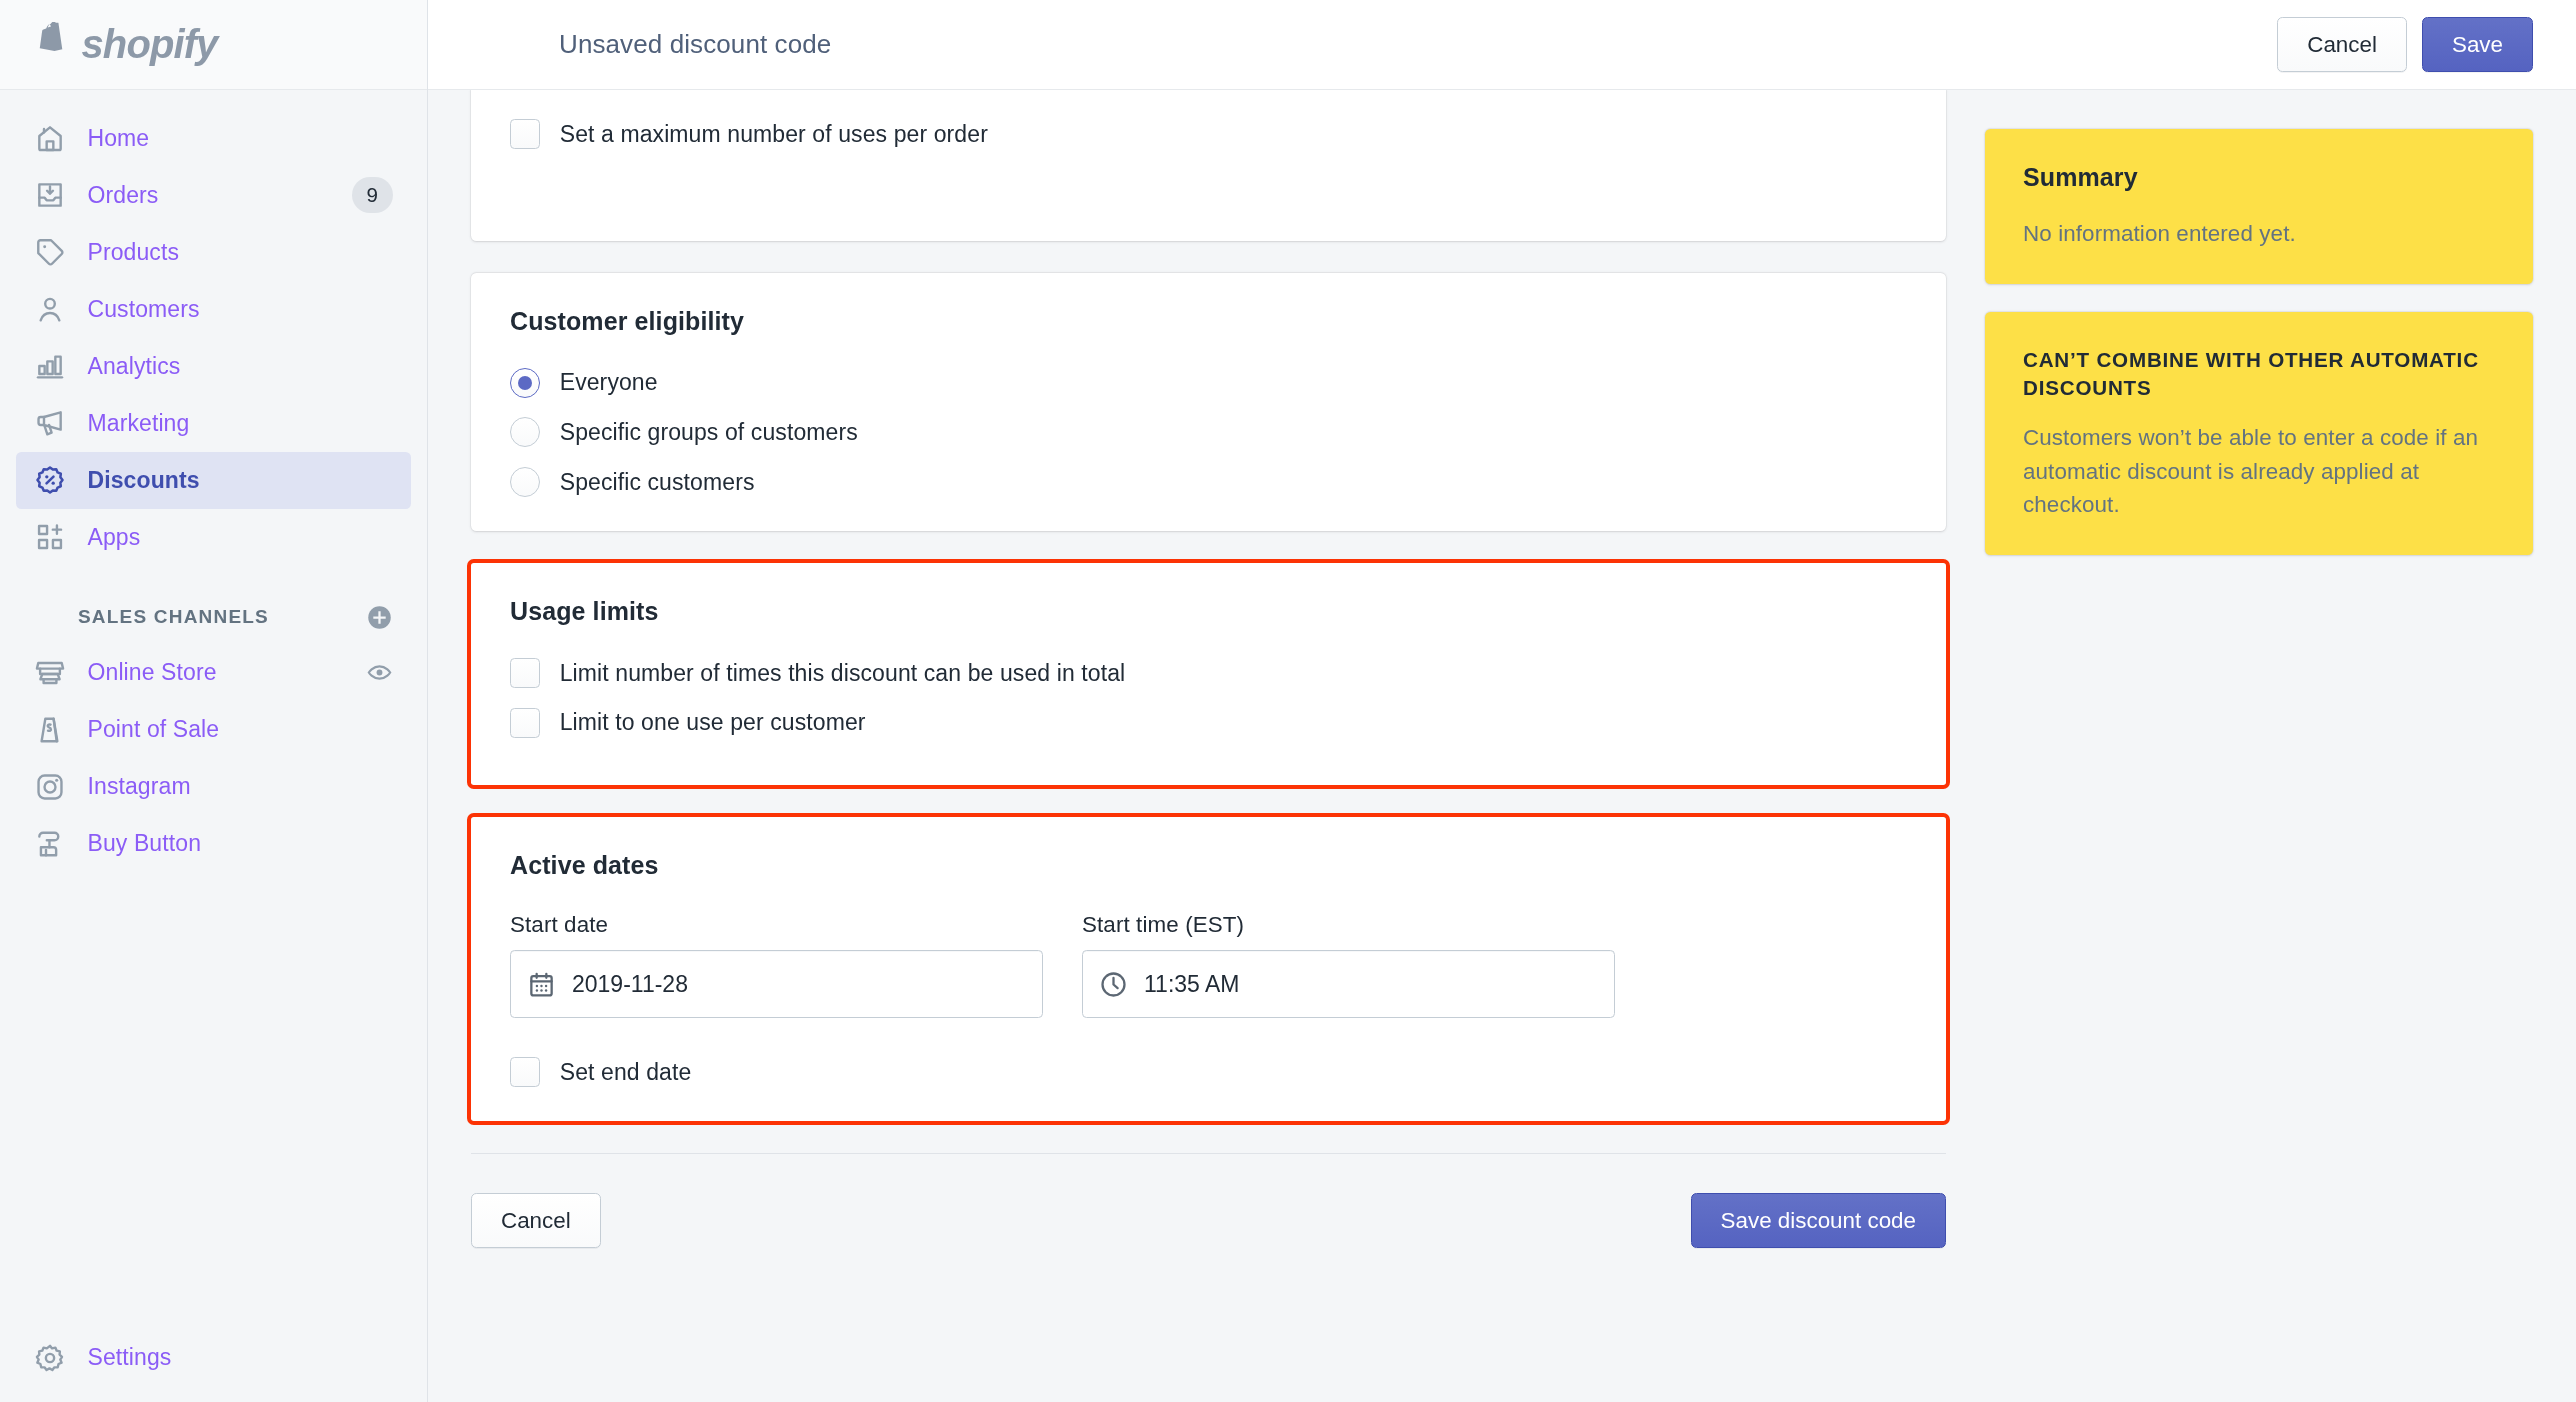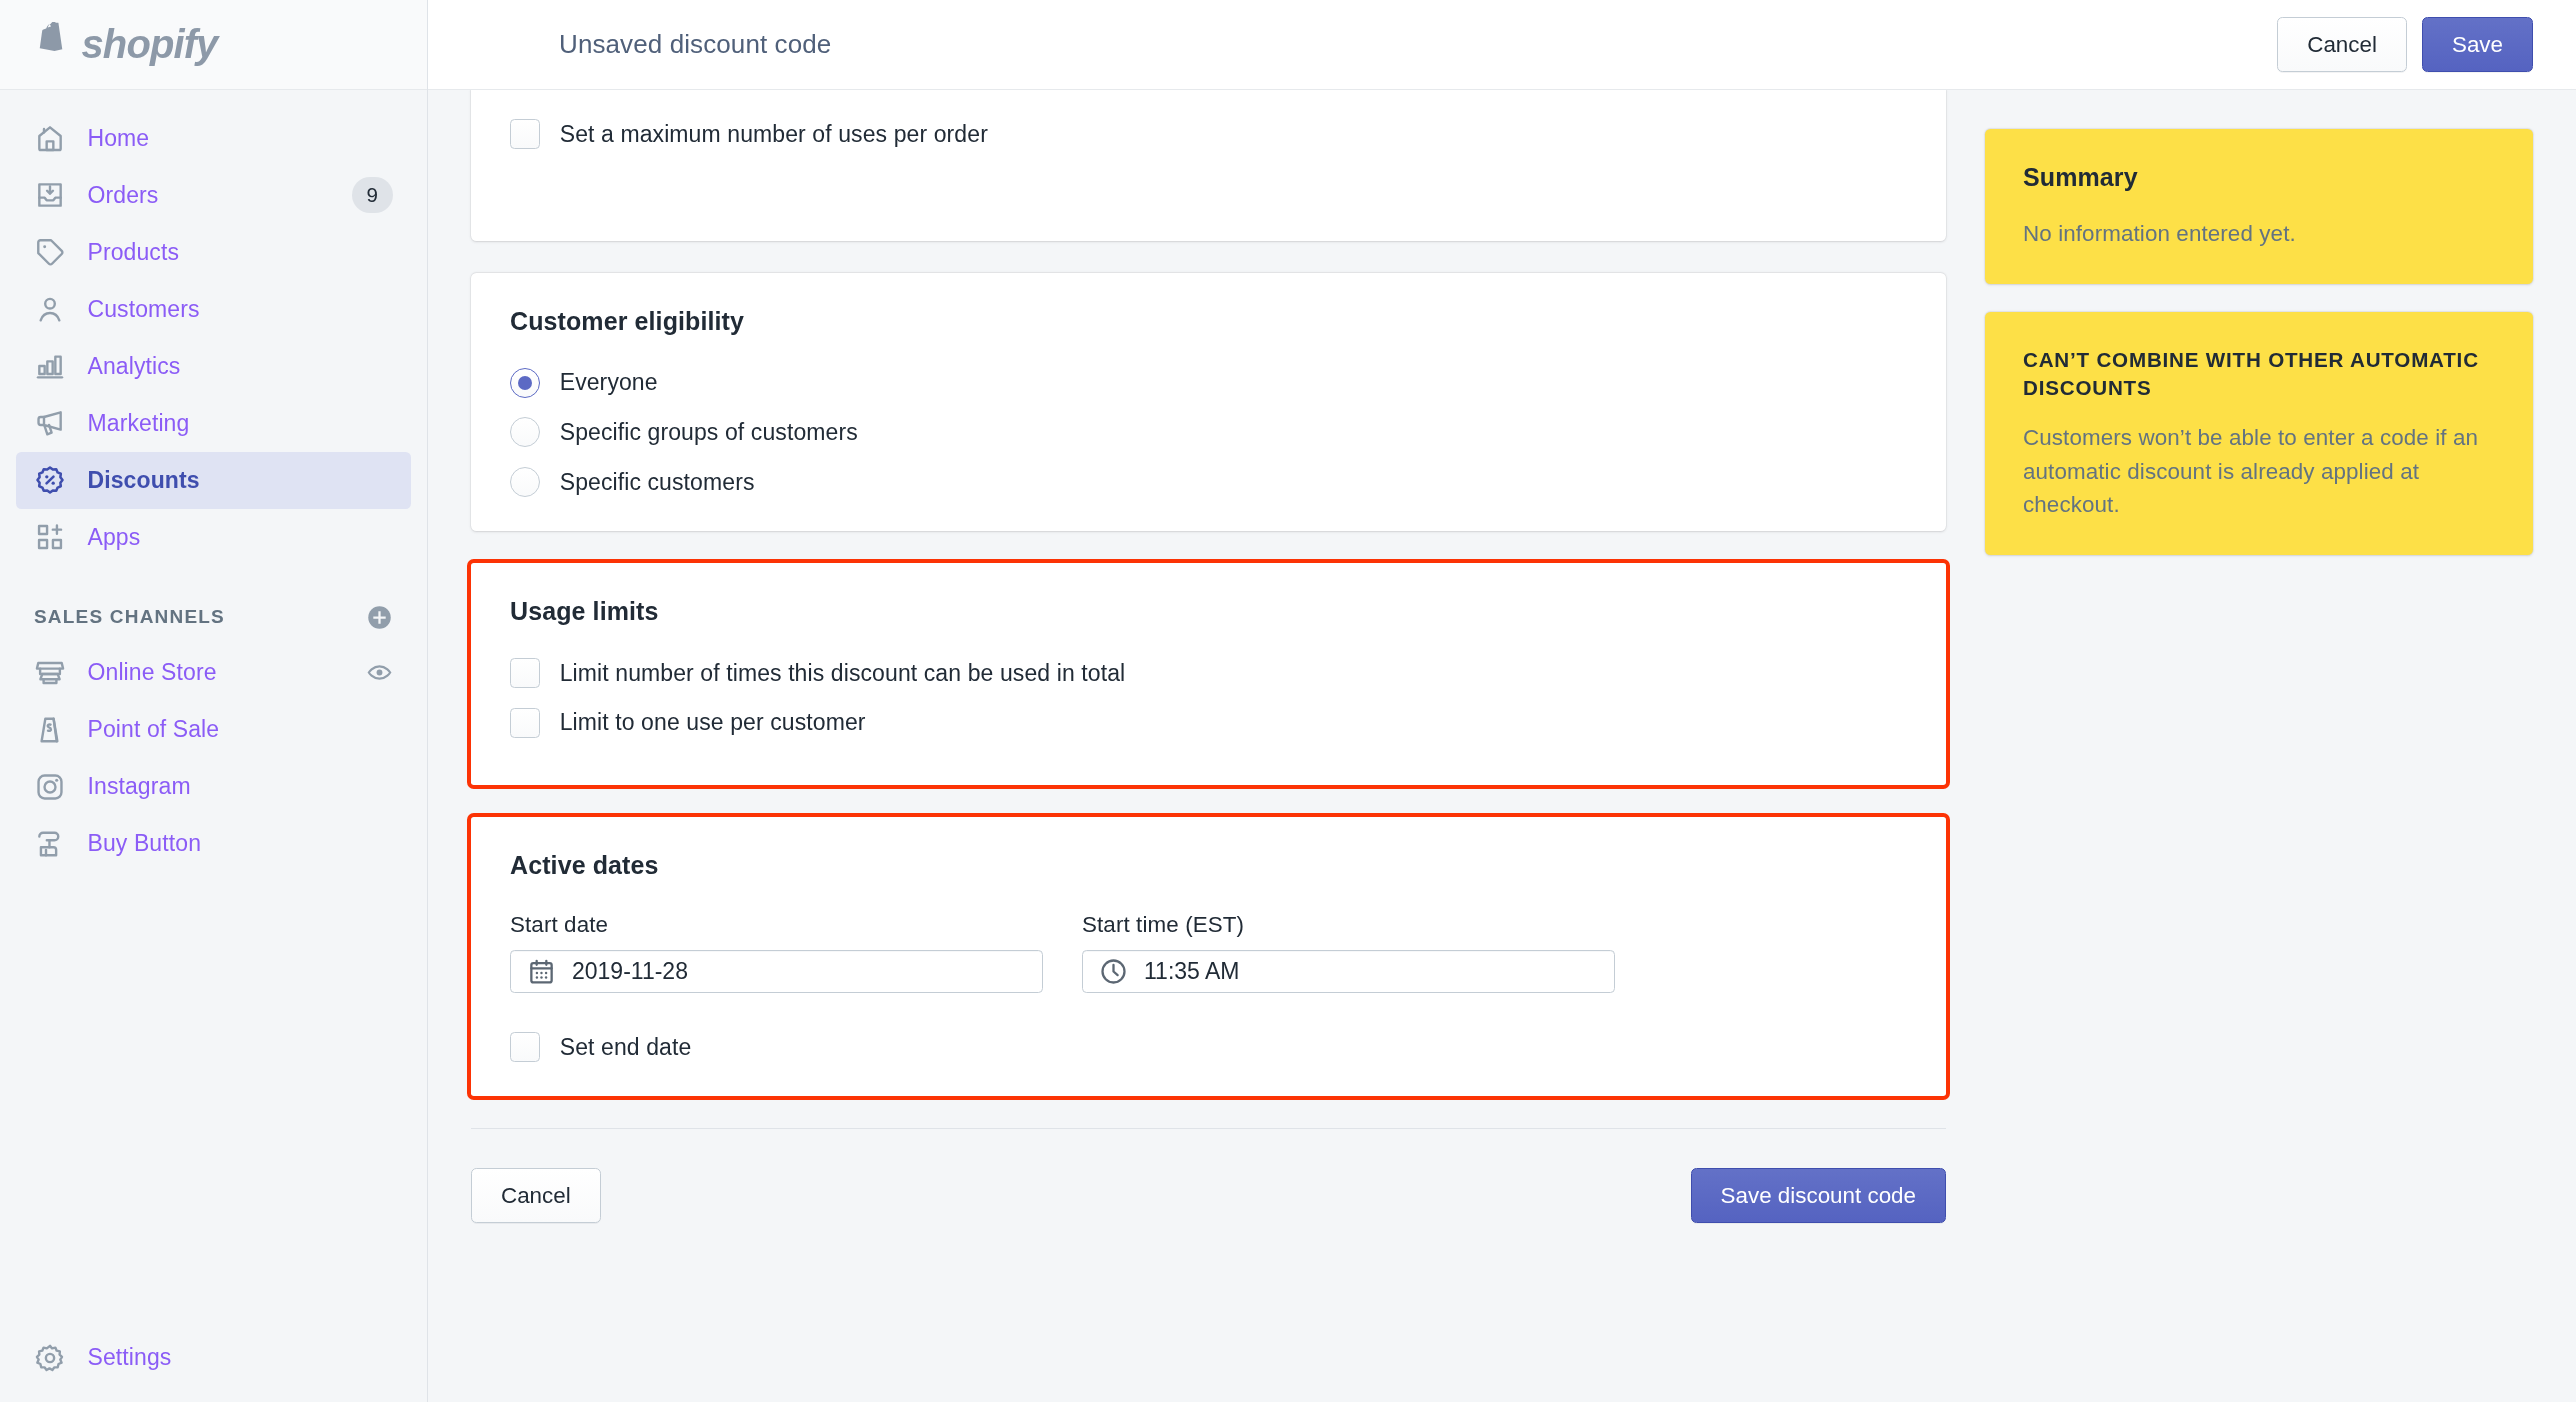--- a/index.html
+++ b/index.html
@@ -80,20 +80,21 @@
     margin: 30px 16px 5.4px 16px;
     padding: 0 18px;
     height: 43px;
   }
   .section-title {
     font-size: 19px;
     font-weight: bold;
     letter-spacing: 1.2px;
     color: #637381;
     flex: 1 1 auto;
+    margin-left: 44px;
   }
   .plus-icon { width: 27px; height: 27px; }
 
   .sidebar-spacer { flex: 1 1 auto; }
   .sidebar-footer { padding-bottom: 16px; }
 
   
   .main {
     flex: 1 1 auto;
     height: 1402px;
@@ -222,21 +223,21 @@
   .fields-row { display: flex; gap: 39px; margin-bottom: 39px; }
   .field { width: 533px; }
   .field-label {
     font-size: 22.4px;
     color: #212b36;
     margin-bottom: 12.5px;
     display: block;
     letter-spacing: 0.1px;
   }
   .input-wrap {
-    height: 43px;
+    height: 68px;
     border: 0.9px solid #c4cdd5;
     border-radius: 4.5px;
     background: #ffffff;
     display: flex;
     align-items: center;
     padding: 0 16px;
     gap: 16px;
     box-shadow: inset 0 0.9px 0 rgba(99,115,129,.05);
   }
   .input-icon { width: 29px; height: 29px; flex: 0 0 29px; display:flex; align-items:center; }

